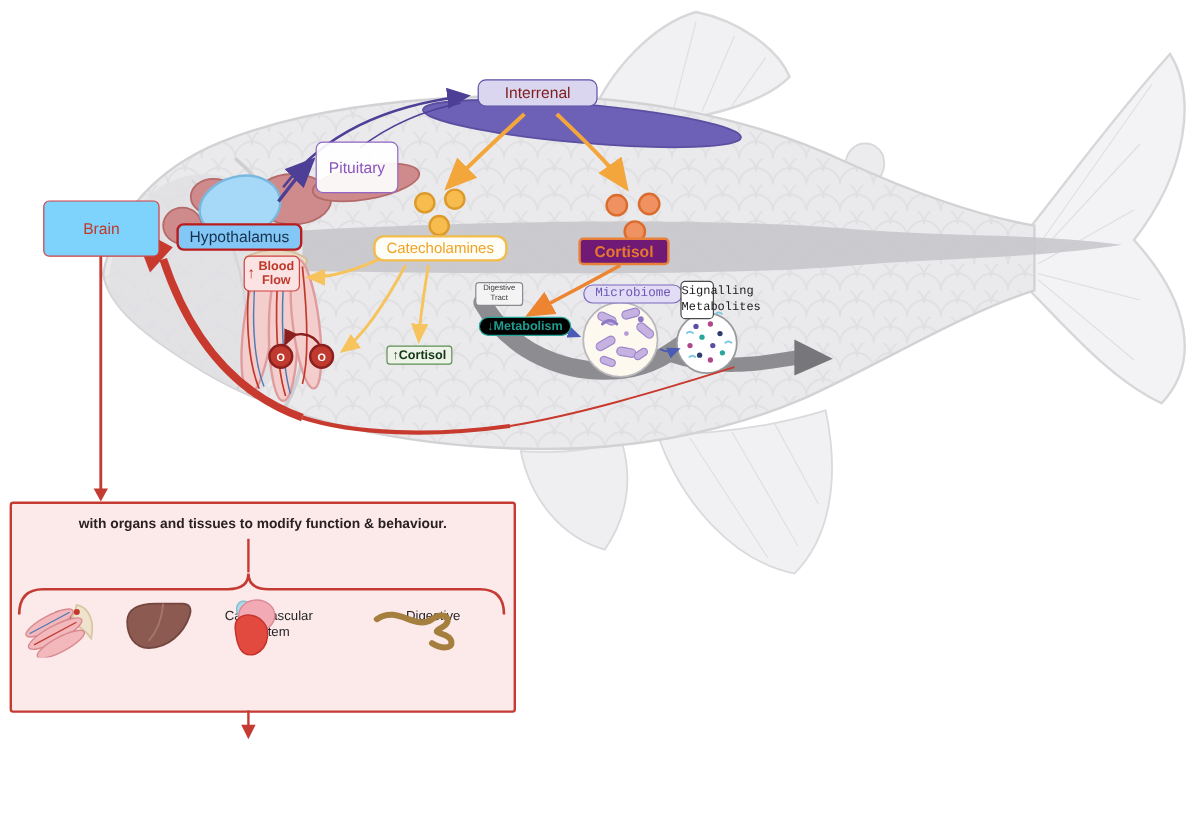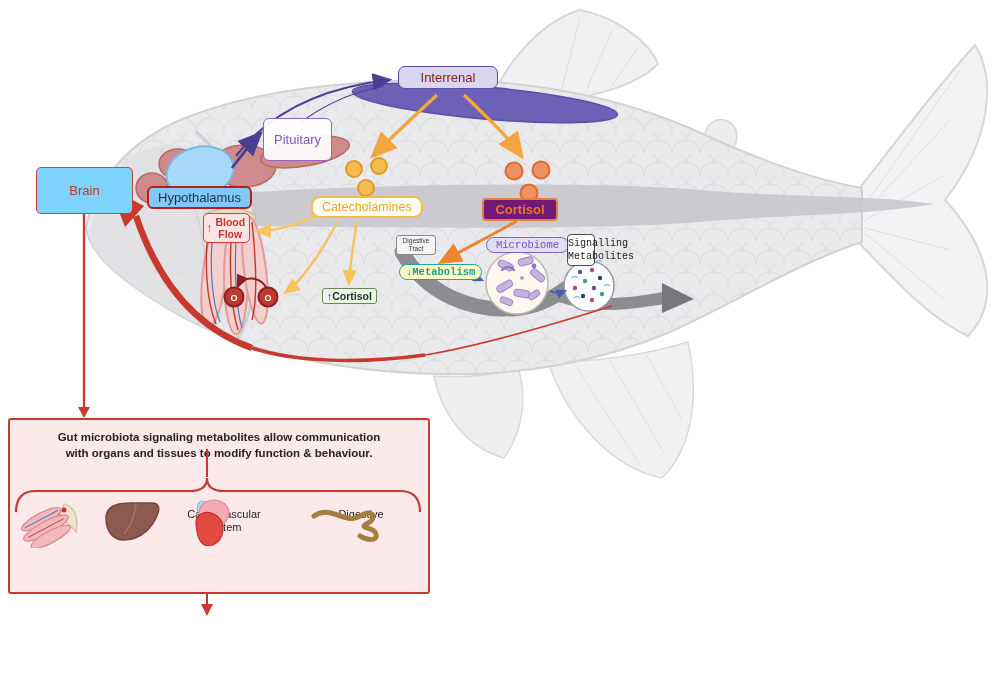--- a/index.html
+++ b/index.html
@@ -20,22 +20,22 @@
   .lbl-cortisol{left:482px;top:198px;width:76px;padding:2px 0;background:#701a75;border:2px solid #e8803a;
       border-radius:4px;color:#e8772e;font-size:13px;font-weight:600;}
   .lbl-bloodflow{left:203px;top:213px;width:47px;padding:2px 2px;background:#fbe3e3;border:1.5px solid #cf4040;
       border-radius:5px;color:#c0392b;font-size:10.5px;font-weight:700;display:flex;align-items:center;
       white-space:normal;line-height:1.15;}
   .lbl-bloodflow .arr{font-size:13px;margin-right:1px;}
   .lbl-glucose{left:322px;top:288px;padding:1px 4px;background:#eef3ea;border:1.5px solid #5c8f50;
       border-radius:3px;color:#143814;font-size:10.5px;font-weight:700;}
   .lbl-digtract{left:396px;top:235px;width:40px;padding:1px 0;background:#f4f4f5;border:1px solid #8a8a8e;
       border-radius:3px;color:#3a3a3c;font-size:6.5px;line-height:1.25;white-space:normal;}
-  .lbl-metabolism{left:399px;top:264px;padding:1px 6px;background:#fef9c3;border:1.5px solid #27a598;
-      border-radius:9px;color:#1f9c8f;font-size:10.5px;font-weight:600;font-family:Liberation Mono, monospace;}
+  .lbl-metabolism{left:399px;top:264px;padding:1px 6px;background:#000000;border:1.5px solid #27a598;
+      border-radius:9px;color:#1f9c8f;font-size:10.5px;font-weight:600;}
   .lbl-microbiome{left:486px;top:237px;padding:1px 9px;background:#e2dcf4;border:1.5px solid #7b69bd;
       border-radius:8px;color:#6b57b5;font-size:10.5px;font-family:Liberation Mono, monospace;}
   .lbl-signalling{left:567px;top:234px;width:28px;padding:2px 0;background:#ffffff;border:1px solid #4a4a4c;
       border-radius:4px;color:#1a1a1c;font-size:10px;line-height:1.3;white-space:normal;font-family:Liberation Mono, monospace;}
   
   .info-box{position:absolute;left:8px;top:418px;width:418px;height:172px;background:#fceaea;
       border:2px solid #c43b33;border-radius:3px;z-index:2;}
   .info-title{margin-top:9px;text-align:center;font-size:11.5px;font-weight:700;color:#2a2024;line-height:1.4;}
   .organ-col{position:absolute;display:flex;flex-direction:column;align-items:center;top:78px;}
   .organ-col .organ-label{font-size:11px;color:#1f1f21;text-align:center;line-height:1.2;margin-top:10px;
@@ -182,21 +182,20 @@
 
     <g fill="#ef9160" stroke="#d96c2e" stroke-width="2">
       <circle cx="514" cy="171" r="8.5"></circle>
         <circle cx="541" cy="170" r="8.5"></circle>
         <circle cx="529" cy="193" r="8.5"></circle>
     </g>
   </svg>
 
   <div class="info-box">
     <div class="info-title">
-      <div>Gut microbiota signaling metabolites allow communication</div>
       <div>with organs and tissues to modify function &amp; behaviour.</div>
     </div>
 
     <div class="organ-col oc1">
       <span>
         <svg width="62" height="50" viewBox="0 0 62 50">
           <path d="M44,6 C54,8 59,19 56,34 C51,27 45,23 39,21 Z" fill="#efe3cd" stroke="#d9c6a5" stroke-width="1.5"></path>
           <g transform="rotate(-28 26 30)">
             <ellipse cx="26" cy="20" rx="22" ry="6" fill="#f2b8bc" stroke="#d98a90" stroke-width="1.2"></ellipse>
             <ellipse cx="26" cy="30" rx="25" ry="6.5" fill="#f2b8bc" stroke="#d98a90" stroke-width="1.2"></ellipse>

